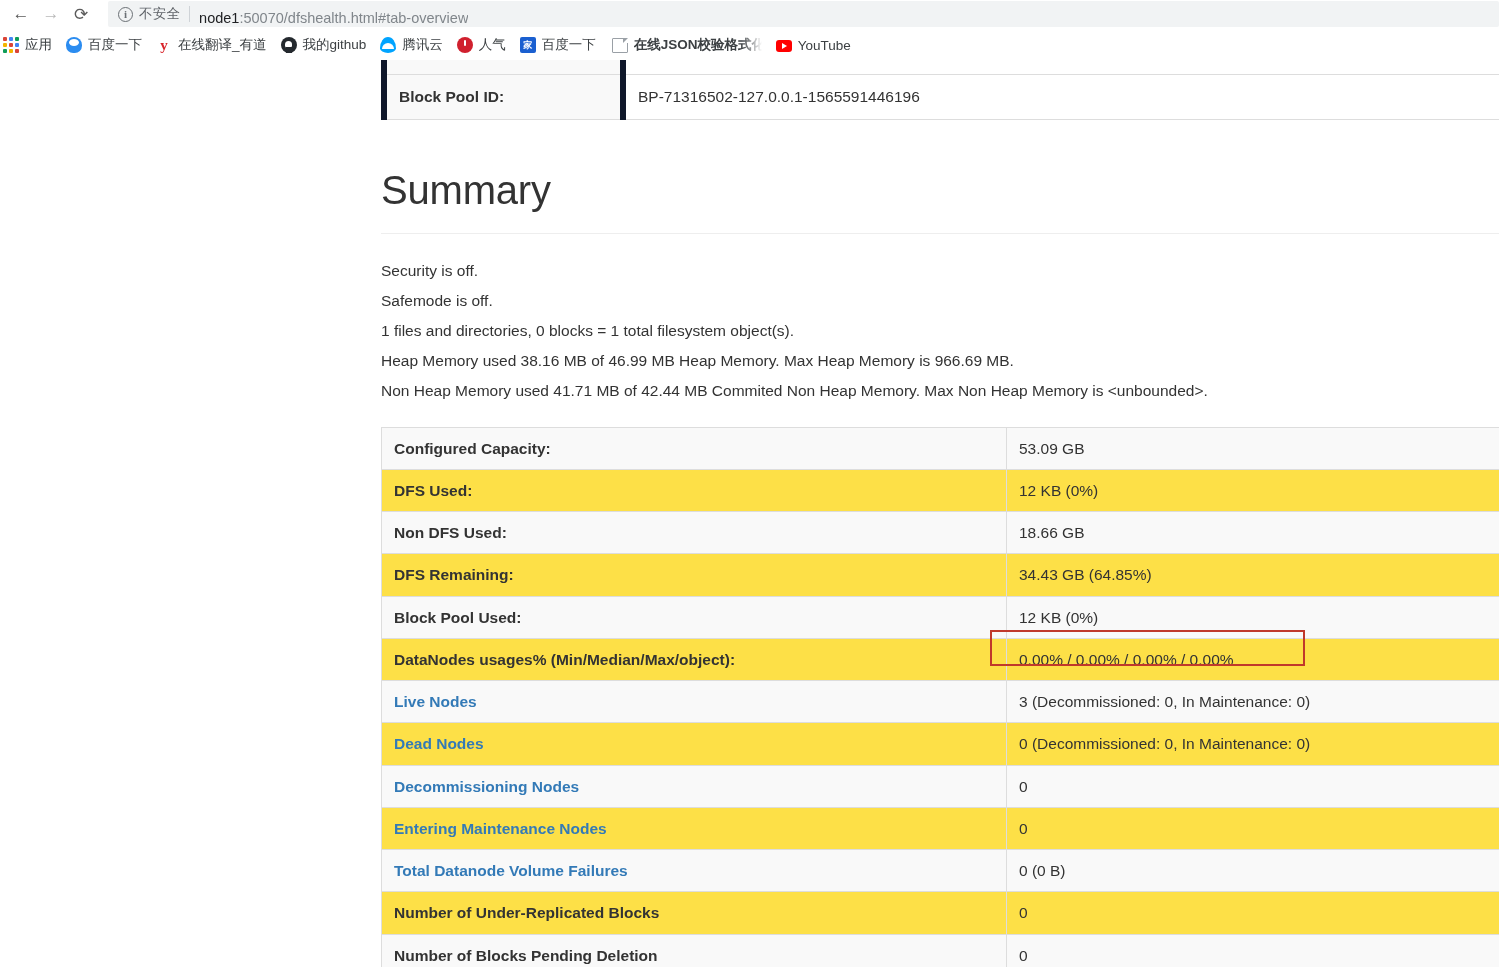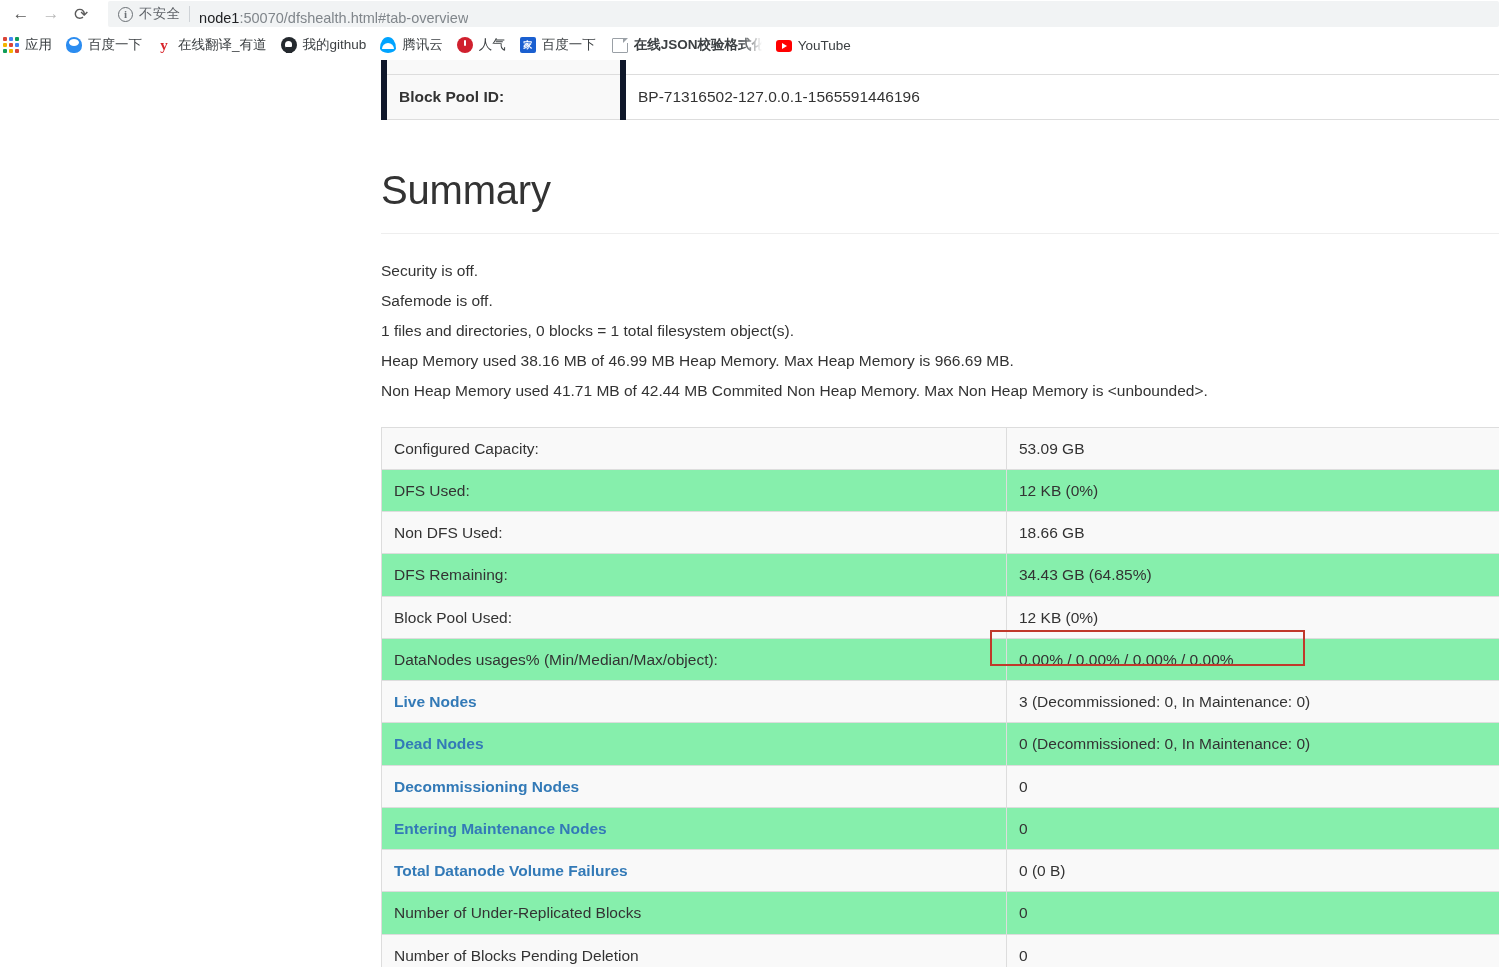--- a/index.html
+++ b/index.html
@@ -269,28 +269,28 @@
   
   #summary-table {
     margin-top: 21px;
   }
   #summary-table col.c1 { width: 625px; }
   #summary-table td {
     height: 37px;
     padding: 9px 12px;
   }
   #summary-table td.k {
-    font-weight: normal;
+    font-weight: bold;
     border-left: 1px solid #dddddd;
   }
   #summary-table td.v {
     border-left: 1px solid #dddddd;
   }
   #summary-table tr.odd td { background: #f9f9f9; }
-  #summary-table tr.even td { background: #86efac; }
+  #summary-table tr.even td { background: #fde047; }
   #summary-table td.k.link {
     font-weight: bold;
   }
   #summary-table td.k.link span.lnk {
     color: #337ab7;
     cursor: pointer;
     text-align: center;
   }
   #summary-table tr:last-child td { border-bottom: 1px solid #dddddd; }
 

